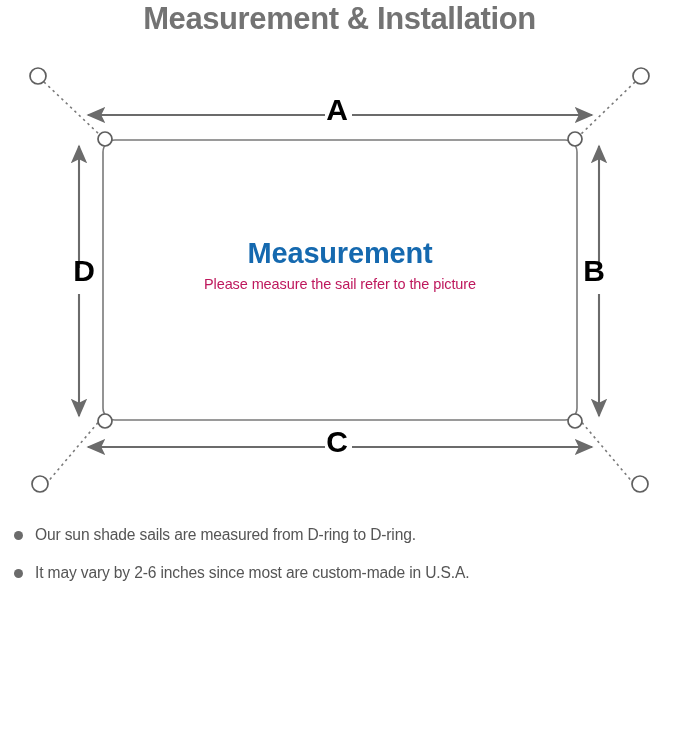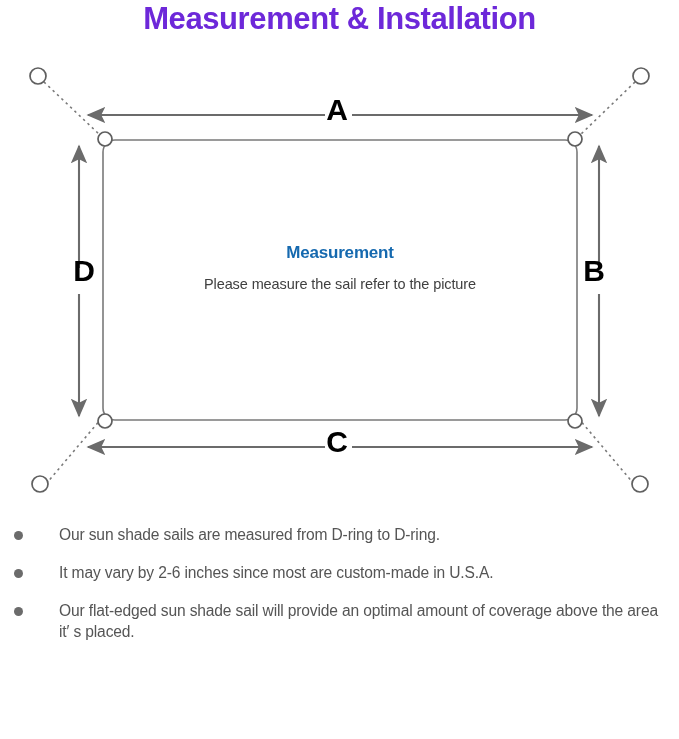--- a/index.html
+++ b/index.html
@@ -18,21 +18,21 @@
   
   #page-title {
     position: absolute;
     top: 0px;
     left: 0;
     width: 679px;
     text-align: center;
     font-family: "Liberation Sans", sans-serif;
     font-size: 31px;
     font-weight: bold;
-    color: #6d28d9;
+    color: #737373;
     letter-spacing: -0.4px;
     line-height: 38px;
     white-space: nowrap;
   }
 
   
   #diagram {
     position: absolute;
     left: 0;
     top: 46px;
@@ -61,50 +61,49 @@
 
   #sail-text-block {
     position: absolute;
     left: 103px;
     top: 192px;
     width: 474px;
     text-align: center;
   }
   #sail-title {
     font-family: "Liberation Sans", sans-serif;
-    font-size: 17px;
+    font-size: 29px;
     font-weight: bold;
     color: #1569AF;
     line-height: 30px;
     letter-spacing: -0.2px;
   }
   #sail-subtitle {
     font-family: "Liberation Sans", sans-serif;
     font-size: 14.5px;
     font-weight: normal;
-    color: #404040;
+    color: #be185d;
     line-height: 20px;
     margin-top: 6px;
     letter-spacing: -0.1px;
   }
 
   
   #notes {
     position: absolute;
     left: 0;
     top: 524px;
     width: 679px;
   }
   .note-item {
     position: relative;
     display: flex;
     align-items: flex-start;
     margin: 0 0 17px 0;
     padding: 0 14px 0 14px;
-    gap: 24px;
   }
   .note-bullet {
     flex: 0 0 auto;
     width: 9px;
     height: 9px;
     border-radius: 50%;
     background: #6B6B6B;
     margin-top: 7px;
     margin-right: 12px;
   }
@@ -186,17 +185,13 @@
 
 <div id="notes">
   <div class="note-item">
     <span class="note-bullet"></span>
     <span class="note-text">Our sun shade sails are measured from D-ring to D-ring.</span>
   </div>
   <div class="note-item">
     <span class="note-bullet"></span>
     <span class="note-text">It may vary by 2-6 inches since most are custom-made in U.S.A.</span>
   </div>
-  <div class="note-item">
-    <span class="note-bullet"></span>
-    <span class="note-text">Our flat-edged sun shade sail will provide an optimal amount of coverage above the area it′ s placed.</span>
-  </div>
 </div>
 
 </body></html>

